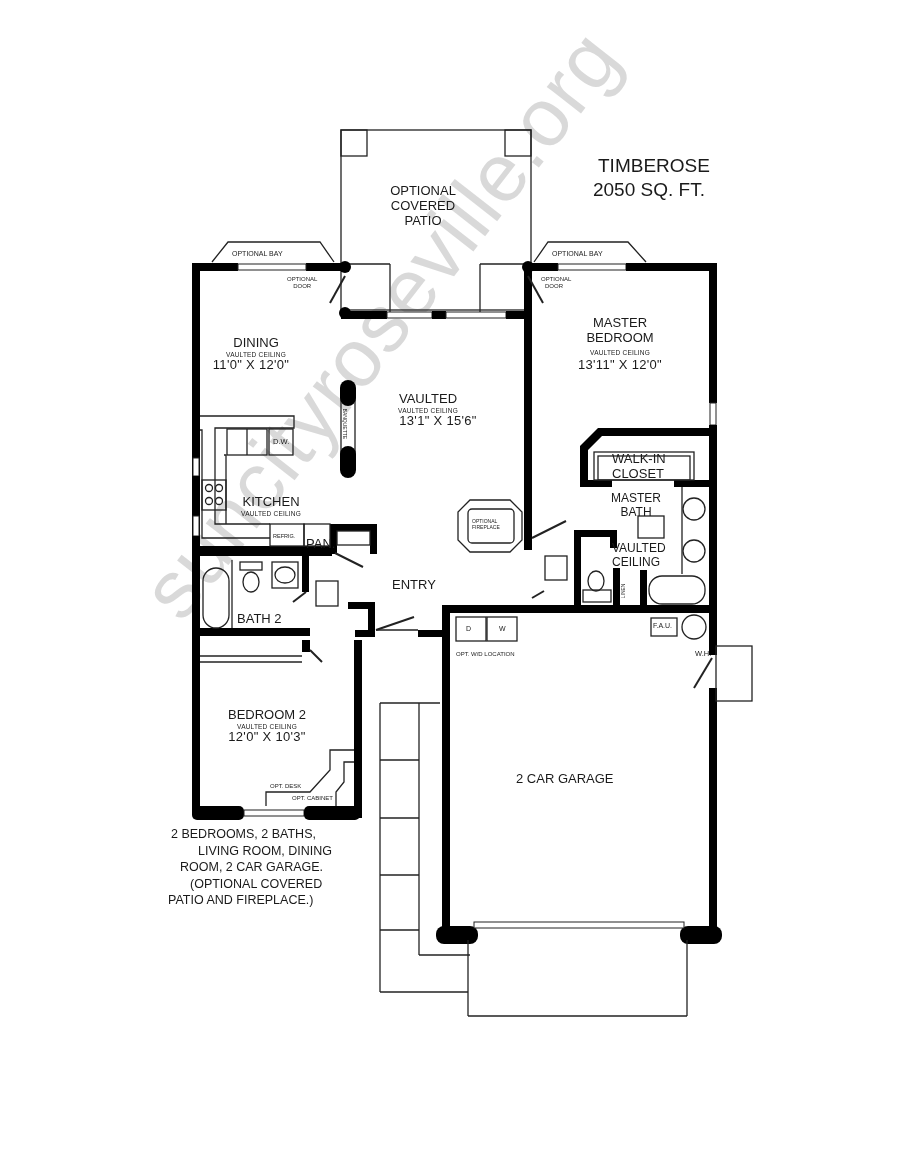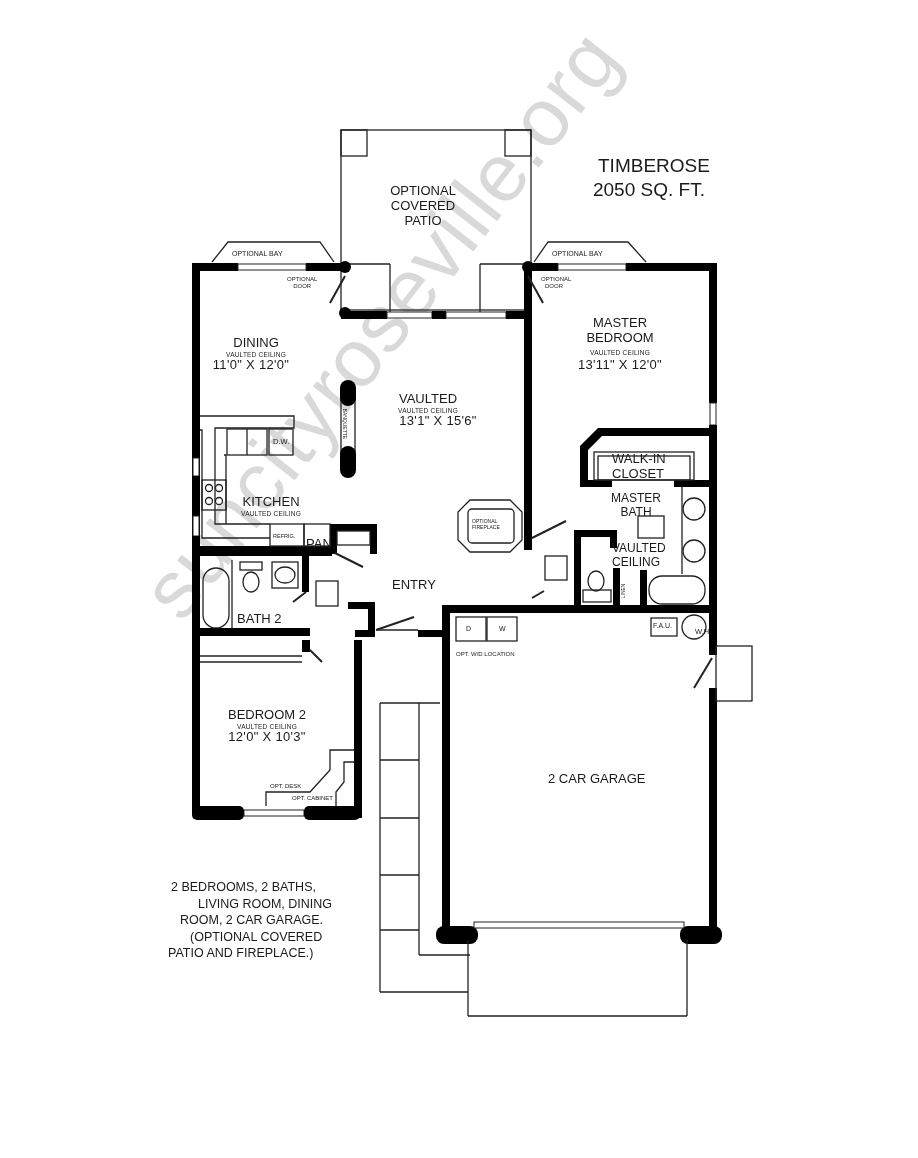--- a/index.html
+++ b/index.html
@@ -8,21 +8,21 @@
   .wall { fill: #000; }
   .thin { fill: none; stroke: #222; stroke-width: 1.3; }
   .thin2 { fill: none; stroke: #222; stroke-width: 2; }
   .win { fill: #fff; stroke: #222; stroke-width: 1; }
   .lbl { position: absolute; text-align: center; white-space: nowrap; color: #1a1a1a; line-height: 1.15; }
   .room { font-size: 13px; }
   .sub { font-size: 6.5px; letter-spacing: 0.2px; }
   .dim { font-size: 13px; letter-spacing: 0.3px; }
   .tiny { font-size: 7px; }
   .title { font-size: 19px; line-height: 1.25; }
-  .summary { position: absolute; left: 168px; top: 879px; width: 200px; font-size: 12.5px; line-height: 1.32; }
+  .summary { position: absolute; left: 168px; top: 826px; width: 200px; font-size: 12.5px; line-height: 1.32; }
   .summary div { white-space: nowrap; }
   .wm { position: absolute; left: 160px; top: 560px; font-size: 82px; color: rgba(140,140,140,0.33); transform: rotate(-52deg); transform-origin: left center; white-space: nowrap; letter-spacing: 1px; pointer-events: none; }
 </style>
 </head>
 <body>
 
 <div class="wm">suncityroseville.org</div>
 
 <svg width="918" height="1158" viewBox="0 0 918 1158">
 
@@ -279,39 +279,39 @@
 <div class="lbl" style="left:608px; top:492px; width:56px; font-size:12px;">
   <div>MASTER</div>
   <div>BATH</div>
 </div>
 <div class="lbl" style="left:612px; top:542px; font-size:12px; text-align:left;">
   <div>VAULTED</div>
   <div>CEILING</div>
 </div>
 <div class="lbl" style="left:617px; top:588px; font-size:5px; transform:rotate(-90deg);">LINEN</div>
 <div class="lbl" style="left:653px; top:622px; font-size:7px;">F.A.U.</div>
-<div class="lbl" style="left:684px; top:628px; font-size:7.5px;padding-left:11px;">W.H.</div>
+<div class="lbl" style="left:684px; top:650px; font-size:7.5px;padding-left:11px;">W.H.</div>
 
 <div class="lbl room" style="left:392px; top:578px;">ENTRY</div>
 
 <div class="lbl room" style="left:237px; top:612px;">BATH 2</div>
 
 <div class="lbl" style="left:466px; top:625px; font-size:7px;">D</div>
 <div class="lbl" style="left:499px; top:625px; font-size:7px;">W</div>
 <div class="lbl" style="left:456px; top:651px; font-size:6px;">OPT. W/D LOCATION</div>
 
 <div class="lbl" style="left:222px; top:708px; width:90px;">
   <div class="room">BEDROOM 2</div>
   <div class="sub">VAULTED CEILING</div>
   <div class="dim">12'0" X 10'3"</div>
 </div>
 <div class="lbl" style="left:270px; top:783px; font-size:6px;">OPT. DESK</div>
 <div class="lbl" style="left:292px; top:795px; font-size:6px;">OPT. CABINET</div>
 
-<div class="lbl room" style="left:516px; top:772px;margin-left:32px;">2 CAR GARAGE</div>
+<div class="lbl room" style="left:516px; top:772px;">2 CAR GARAGE</div>
 
 <div class="summary">
   <div style="padding-left:3px;">2 BEDROOMS, 2 BATHS,</div>
   <div style="padding-left:30px;">LIVING ROOM, DINING</div>
   <div style="padding-left:12px;">ROOM, 2 CAR GARAGE.</div>
   <div style="padding-left:22px;">(OPTIONAL COVERED</div>
   <div>PATIO AND FIREPLACE.)</div>
 </div>
 
 </body></html>

